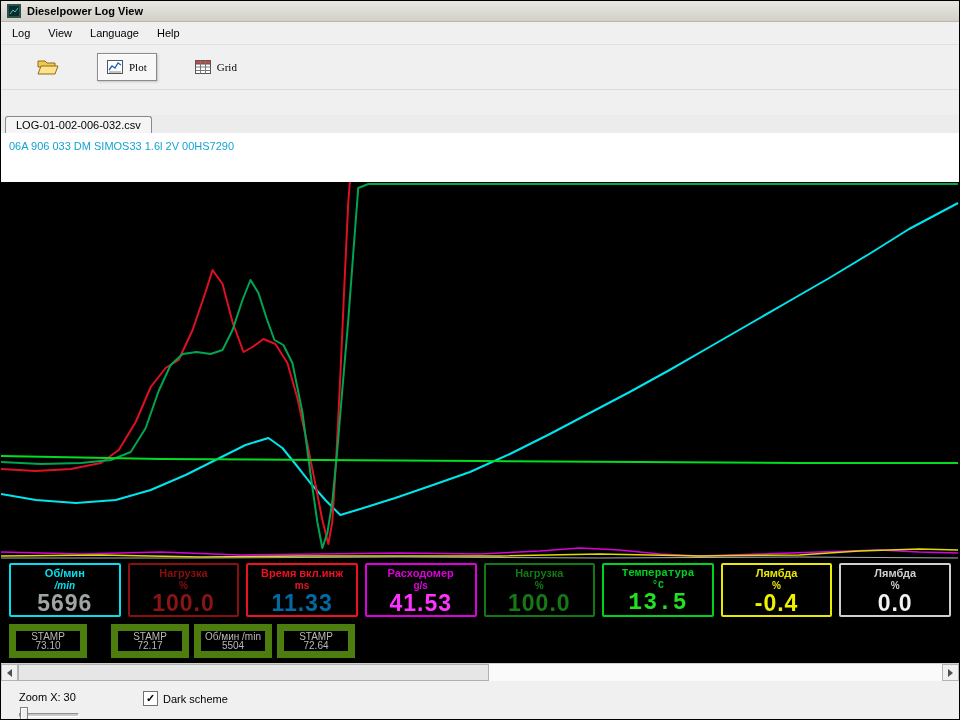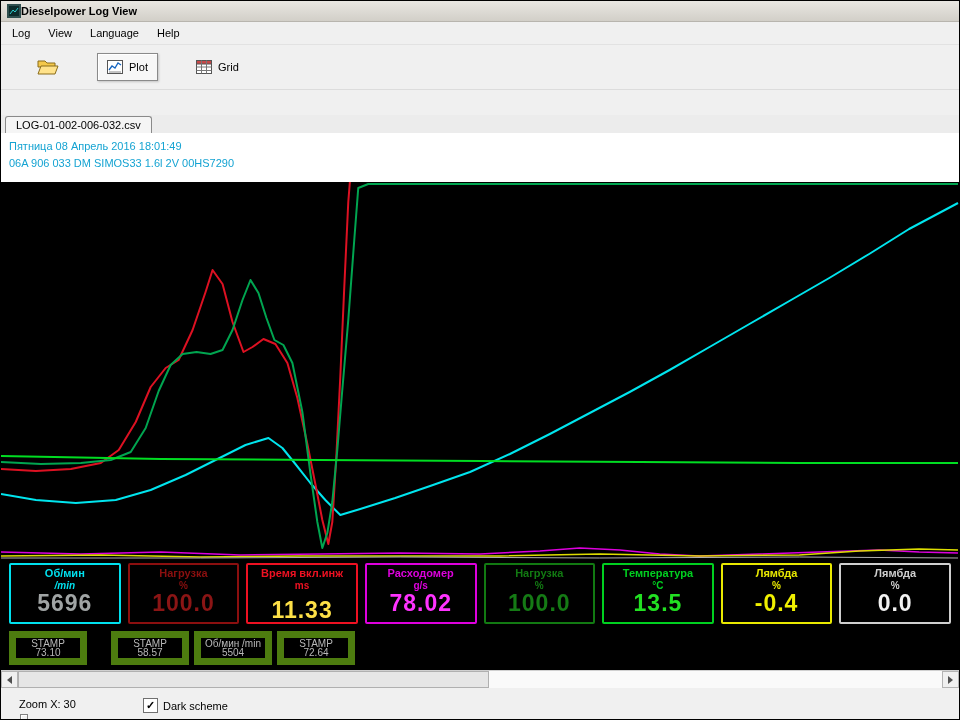--- a/index.html
+++ b/index.html
@@ -1,25 +1,25 @@
 <!DOCTYPE html>
 <html><head>
 <meta charset="utf-8">
 <style>
   html,body{margin:0;padding:0;background:#000;}
   .window{width:960px;height:720px;box-sizing:border-box;border:1px solid #000;display:flex;flex-direction:column;background:#f0f0f0;font-family:"Liberation Sans",sans-serif;font-size:11px;color:#000;overflow:hidden;}
 
-  .titlebar{flex:0 0 20px;display:flex;align-items:center;padding:0 6px;background:linear-gradient(180deg,#e9e7e2,#d2cfc8);border-bottom:1px solid #b8b5ae;}
+  .titlebar{flex:0 0 20px;display:flex;align-items:center;gap:6px;padding:0 6px;background:linear-gradient(180deg,#e9e7e2,#d2cfc8);border-bottom:1px solid #b8b5ae;}
   .title-text{font-weight:bold;}
 
   .menubar{flex:0 0 22px;display:flex;align-items:center;padding:0 2px;background:#f0f0f0;border-bottom:1px solid #e2e2e2;}
   .menu-item{padding:4px 9px;}
 
   .toolbar{flex:0 0 44px;display:flex;align-items:center;gap:12px;padding:0 10px;border-bottom:1px solid #dcdcdc;}
-  .tool-btn{display:flex;align-items:center;gap:6px;background:transparent;border:1px solid transparent;padding:6px 9px;font-size:11px;font-family:Liberation Sans, sans-serif;color:#000;margin-left:16px;}
+  .tool-btn{display:flex;align-items:center;gap:6px;background:transparent;border:1px solid transparent;padding:6px 9px;font-size:11px;font-family:Liberation Serif, serif;color:#000;margin-left:16px;}
   .tool-btn.active{border:1px solid #8a8a8a;background:#f7f7f7;box-shadow:inset 1px 1px 0 #fff,1px 1px 2px rgba(0,0,0,.18);}
 
   .tabstrip{flex:0 0 18px;background:#ececec;display:flex;align-items:flex-end;padding-left:4px;margin-top:25px;}
   .tab{background:#f5f5f5;border:1px solid #8a8a8a;border-bottom:none;padding:2px 10px;border-radius:3px 3px 0 0;}
 
   .info{flex:0 0 44px;background:#fff;padding:5px 0 0 8px;color:#14a3d2;line-height:17px;}
 
   .chart{flex:0 0 377px;background:#000;position:relative;}
   .chart svg{display:block;width:100%;height:100%;}
 
@@ -111,21 +111,20 @@
     </button>
   </div>
 
   <div class="tabstrip">
     <div class="tab">
       <span>LOG-01-002-006-032.csv</span>
     </div>
   </div>
 
   <div class="info">
-    <div>Пятница 08 Апрель 2016 18:01:49</div>
     <div>06A 906 033 DM  SIMOS33 1.6l 2V 00HS7290</div>
   </div>
 
   <div class="chart">
     <svg id="chart-svg" viewBox="0 0 960 377" preserveAspectRatio="none">
         <polyline points="0,312 35,318 75,321 115,318 150,308 185,293 215,278 245,263 268,256 282,266 295,282 310,301 325,318 340,333 360,327 395,316 430,304 470,290 510,272 550,252 590,231 630,210 670,188 710,165 750,142 790,119 830,96 870,72 910,47 959,21" fill="none" stroke="#00e5ee" stroke-width="2" stroke-linejoin="round"></polyline>
         <polyline points="0,287 35,289 70,287 100,281 118,268 135,240 150,205 165,186 178,178 192,148 205,110 212,88 222,102 232,140 243,170 252,165 263,157 275,162 287,181 297,216 307,262 315,302 322,338 328,362 332,340 336,275 340,195 344,105 348,20 350,-5" fill="none" stroke="#dd1122" stroke-width="2" stroke-linejoin="round"></polyline>
         <polyline points="0,280 40,282 80,281 110,278 130,270 145,246 158,209 170,183 182,172 196,170 210,172 222,168 232,148 242,118 250,98 258,111 266,136 274,158 283,163 292,181 302,230 310,291 317,340 322,366 327,351 332,320 337,268 342,208 348,138 354,58 358,6 368,2 959,2" fill="none" stroke="#00a550" stroke-width="2" stroke-linejoin="round"></polyline>
         <polyline points="0,274 160,277 320,278 480,279 640,280 800,281 959,281" fill="none" stroke="#00dd22" stroke-width="2" stroke-linejoin="round"></polyline>
         <polyline points="0,370 80,372 160,370 240,373 320,372 400,371 480,372 540,369 580,366 620,368 660,372 700,374 760,372 820,370 880,368 920,370 959,371" fill="none" stroke="#dd00dd" stroke-width="1.5" stroke-linejoin="round"></polyline>
@@ -141,33 +140,33 @@
       <div class="param-value" style="color: rgb(160, 164, 164);">5696</div>
     </div>
     <div class="param-box" style="border-color: rgb(139, 15, 15);">
       <div class="param-label" style="color: rgb(139, 15, 15);">Нагрузка</div>
       <div class="param-unit" style="color: rgb(139, 15, 15);">%</div>
       <div class="param-value" style="color: rgb(139, 21, 21);">100.0</div>
     </div>
     <div class="param-box" style="border-color: rgb(238, 17, 34);">
       <div class="param-label" style="color: rgb(238, 17, 34);">Время вкл.инж</div>
       <div class="param-unit" style="color: rgb(238, 17, 34); text-align: center;">ms</div>
-      <div class="param-value" style="color: #fde047; margin-top: 7px;">11.33</div>
+      <div class="param-value" style="color: #0369a1;">11.33</div>
     </div>
     <div class="param-box" style="border-color: rgb(221, 0, 221);">
       <div class="param-label" style="color: rgb(221, 0, 221); text-align: center;">Расходомер</div>
       <div class="param-unit" style="color: rgb(221, 0, 221);">g/s</div>
-      <div class="param-value" style="color: rgb(255, 51, 255);">78.02</div>
+      <div class="param-value" style="color: rgb(255, 51, 255);">41.53</div>
     </div>
     <div class="param-box" style="border-color: rgb(18, 122, 18);">
       <div class="param-label" style="color: rgb(18, 122, 18);">Нагрузка</div>
       <div class="param-unit" style="color: rgb(18, 122, 18);">%</div>
       <div class="param-value" style="color: rgb(21, 122, 21);">100.0</div>
     </div>
-    <div class="param-box" style="border-color: rgb(0, 208, 32);">
+    <div class="param-box" style="border-color: rgb(0, 208, 32); font-family: Liberation Mono, monospace;">
       <div class="param-label" style="color: rgb(0, 208, 32);">Температура</div>
       <div class="param-unit" style="color: rgb(0, 208, 32);">°C</div>
       <div class="param-value" style="color: rgb(34, 224, 34);">13.5</div>
     </div>
     <div class="param-box" style="border-color: rgb(232, 232, 0);">
       <div class="param-label" style="color: rgb(232, 232, 0);">Лямбда</div>
       <div class="param-unit" style="color: rgb(232, 232, 0);">%</div>
       <div class="param-value" style="color: rgb(240, 240, 0);">-0.4</div>
     </div>
     <div class="param-box" style="border-color: rgb(207, 207, 207);">
@@ -177,21 +176,21 @@
     </div>
   </div>
 
   <div class="stamps">
     <div class="stamp-box">
       <div>STAMP</div>
       <div>73.10</div>
     </div>
     <div class="stamp-box gap">
       <div>STAMP</div>
-      <div>58.57</div>
+      <div>72.17</div>
     </div>
     <div class="stamp-box">
       <div>Об/мин /min</div>
       <div>5504</div>
     </div>
     <div class="stamp-box">
       <div>STAMP</div>
       <div>72.64</div>
     </div>
   </div>

